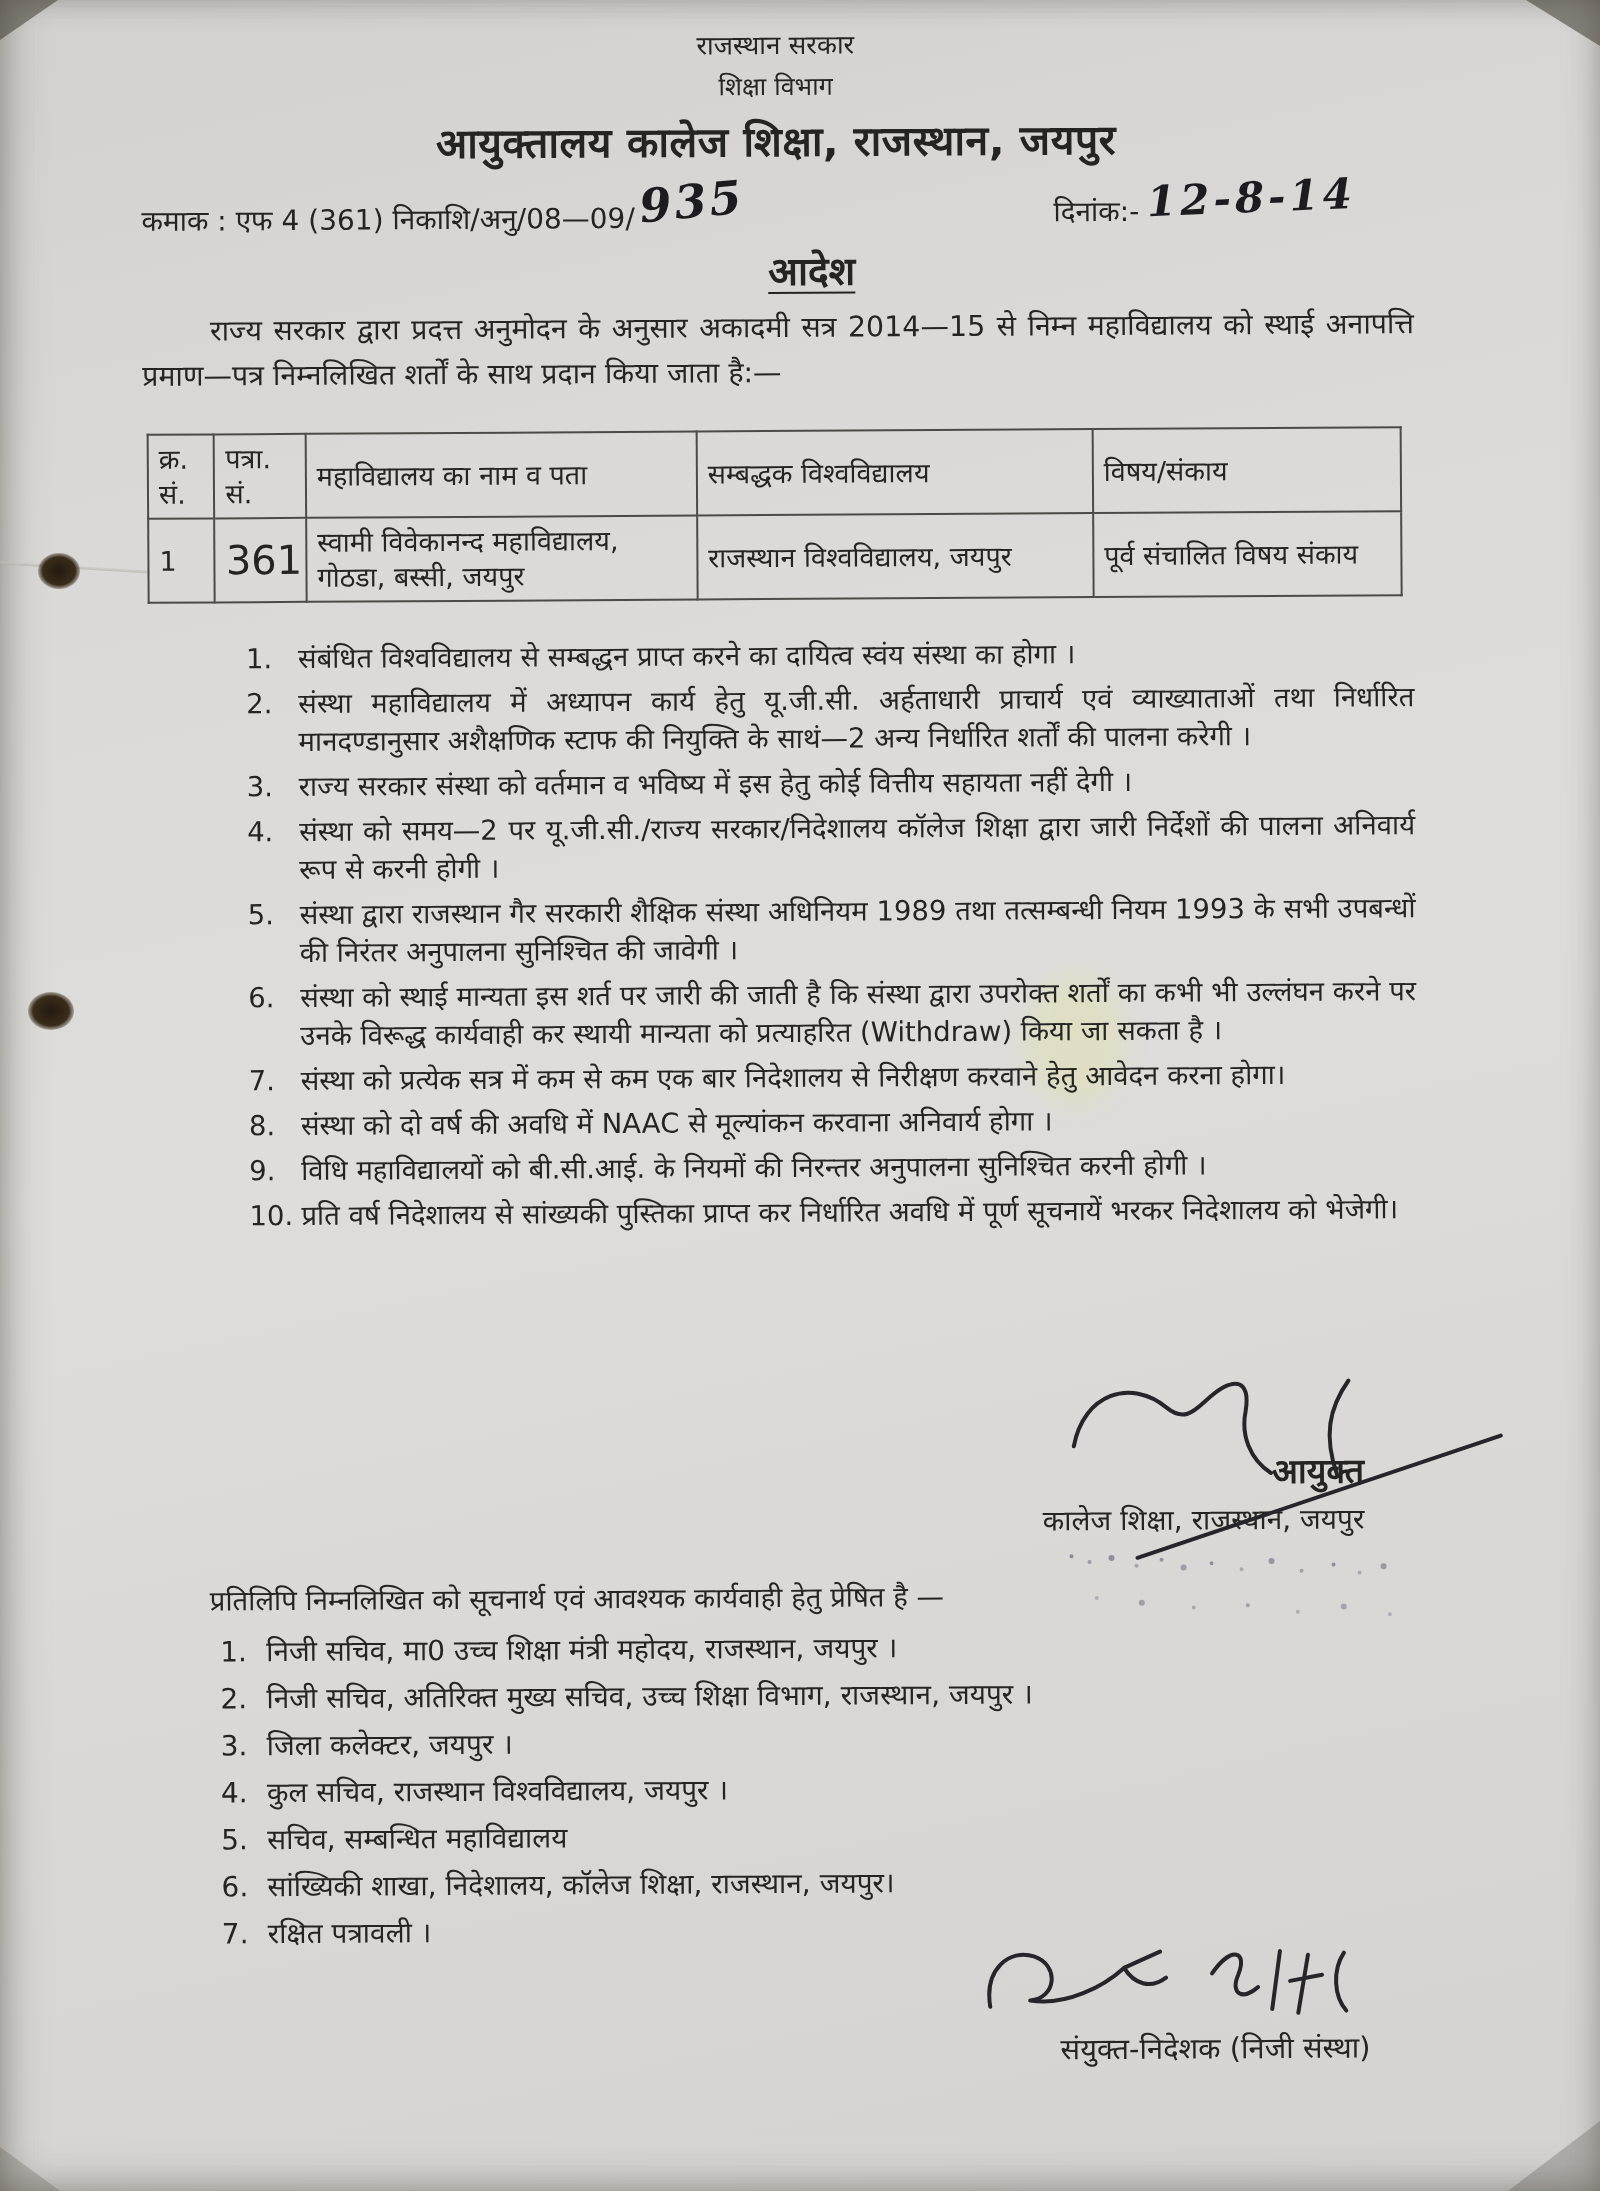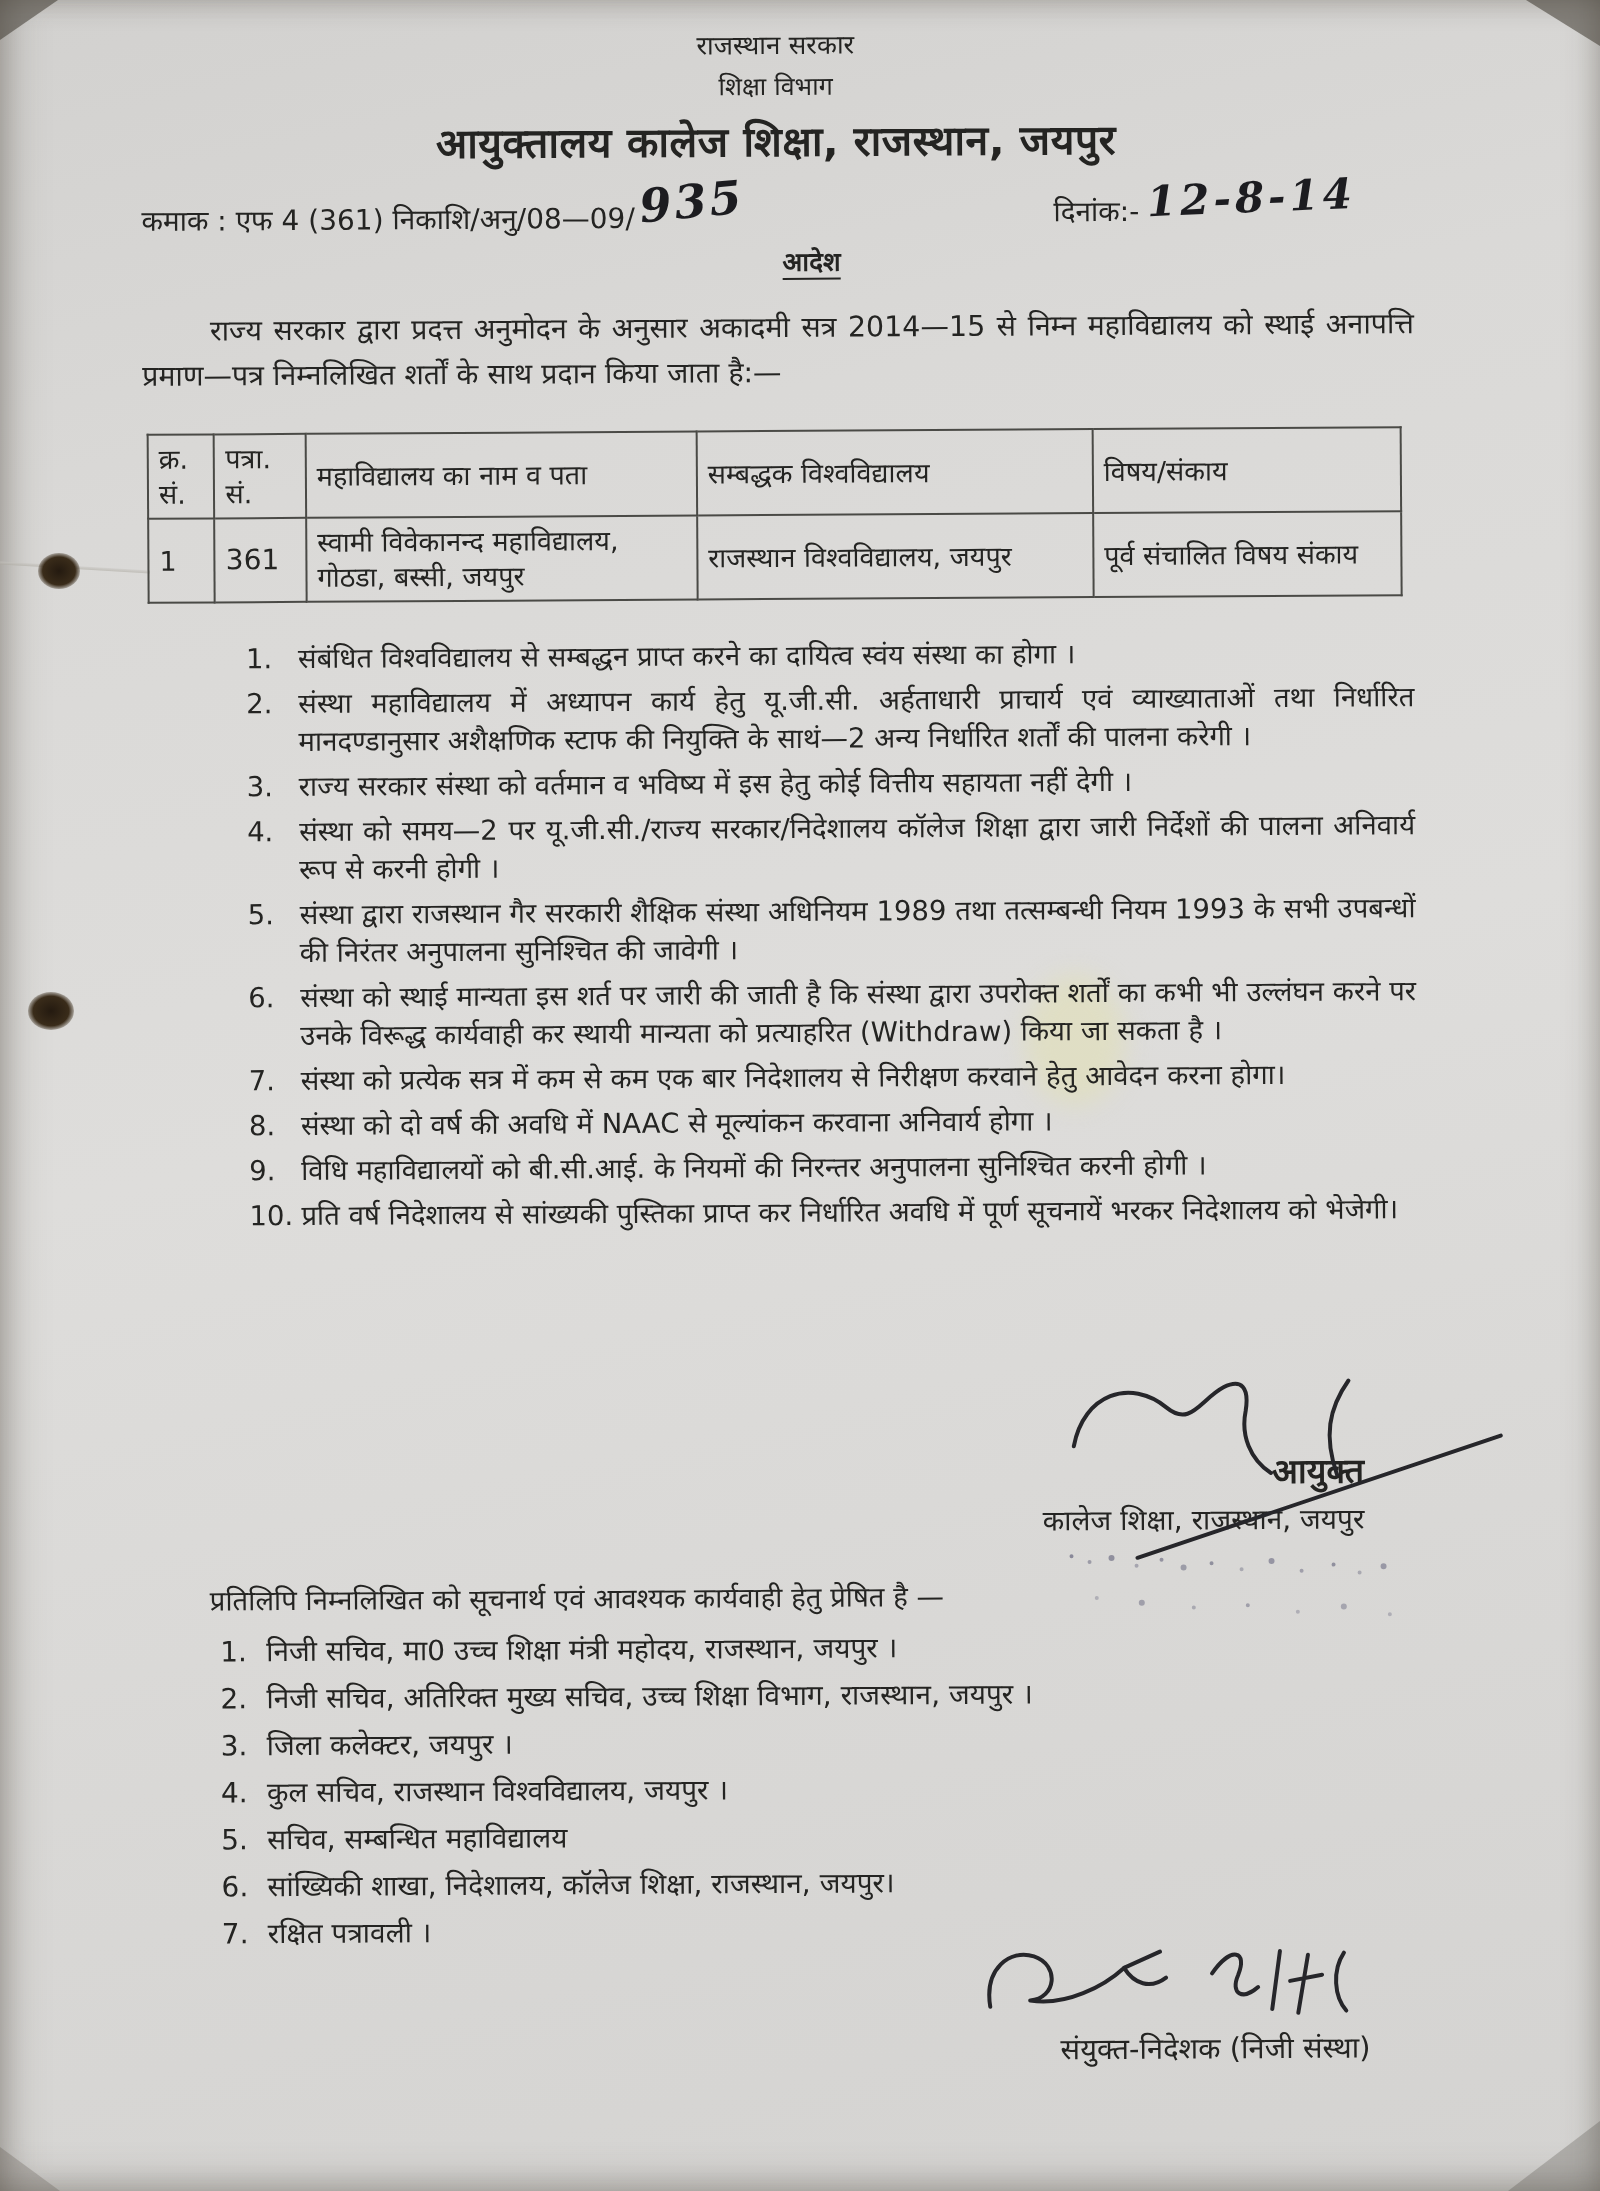--- a/index.html
+++ b/index.html
@@ -33,35 +33,35 @@
   .hdr .l2{font-size:25px;margin-top:6px;}
   .hdr .l3{font-size:41px;font-weight:bold;margin-top:10px;letter-spacing:.5px;}
 
   .ref{position:absolute;top:184px;left:0;width:100%;display:flex;justify-content:space-between;
     align-items:flex-start;font-size:28px;padding-right:55px;box-sizing:border-box;}
   .hand{font-family:"DejaVu Serif","Liberation Serif",serif;font-style:italic;font-weight:bold;color:#1c1c20;}
   .ref .num-hand{display:inline-block;font-size:46px;transform:rotate(-5deg) translateY(-10px);letter-spacing:3px;margin-left:6px;}
   .ref .date-hand{display:inline-block;font-size:42px;transform:rotate(-2deg) translateY(-8px);letter-spacing:4px;margin-left:8px;}
 
   .order-title{position:absolute;top:243px;left:0;width:100%;text-align:center;}
-  .order-title span{font-size:26px;font-weight:bold;text-decoration:underline;
+  .order-title span{font-size:39px;font-weight:bold;text-decoration:underline;
     text-underline-offset:7px;text-decoration-thickness:2px;margin-left:70px;}
 
   .intro{position:absolute;top:305px;left:0;width:1272px;font-size:28.5px;line-height:45px;
     text-align:justify;text-indent:68px;}
 
   table.college{position:absolute;top:430px;left:4px;width:1255px;border-collapse:collapse;
     table-layout:fixed;font-size:27px;}
   table.college td,table.college th{border:2px solid #4a4a46;padding:6px 10px;vertical-align:middle;
     font-weight:normal;text-align:left;line-height:1.3;}
   th.c-small{text-align:center;margin-left:20px;}
   td.c-center{text-align:center;}
   .row-h{height:84px;}
   .row-d{height:80px;}
-  td.big-num{font-size:28px;font-weight:bold;text-align:center;}
+  td.big-num{font-size:40px;font-weight:bold;text-align:center;}
   td.justify{text-align:justify;}
 
   .conds{position:absolute;top:636px;left:0;width:1270px;padding-left:102px;box-sizing:border-box;}
   .cond{display:flex;gap:8px;margin-bottom:7px;font-size:27.5px;line-height:38px;}
   .cond .n{min-width:44px;}
   .cond .t{flex:1;text-align:justify;}
 
   .sig1{position:absolute;top:1450px;left:0;width:1270px;text-align:right;padding-right:55px;box-sizing:border-box;}
   .sig1 .t1{font-size:34px;font-weight:bold;}
   .sig1 .t2{font-size:28px;margin-top:6px;}

